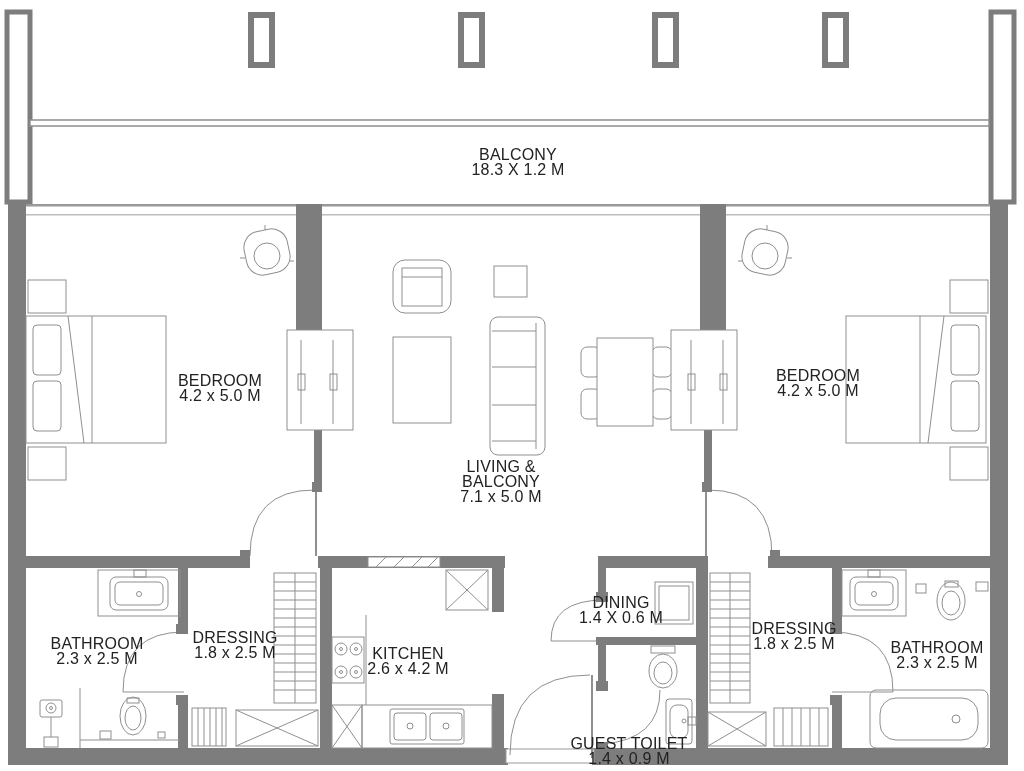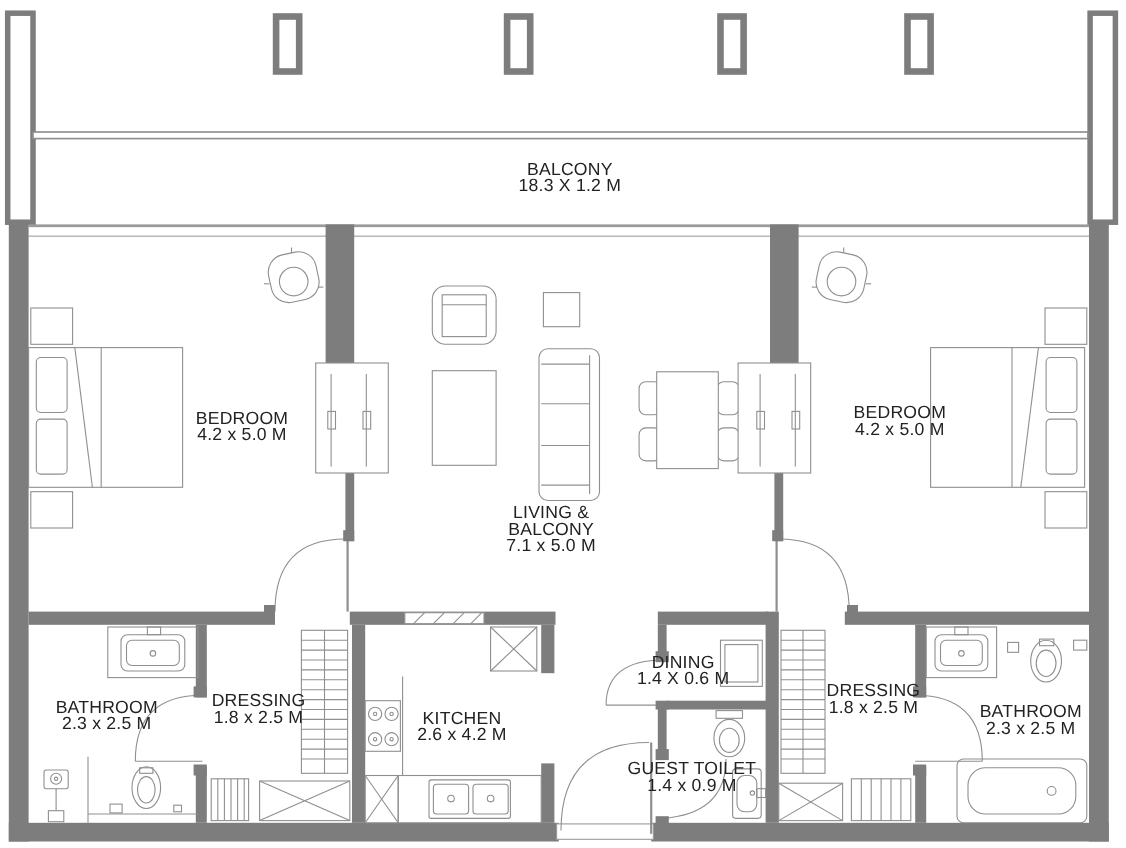--- a/index.html
+++ b/index.html
@@ -365,29 +365,29 @@
     <span>4.2 x 5.0 M</span>
   </div>
   <div class="lbl" style="left:97px;top:636px">
     <span>BATHROOM</span>
     <span>2.3 x 2.5 M</span>
   </div>
   <div class="lbl" style="left:235px;top:630px">
     <span>DRESSING</span>
     <span>1.8 x 2.5 M</span>
   </div>
-  <div class="lbl" style="left:420px;top:646px">
+  <div class="lbl" style="left:408px;top:646px">
     <span>KITCHEN</span>
     <span>2.6 x 4.2 M</span>
   </div>
   <div class="lbl" style="left:621px;top:595px">
     <span>DINING</span>
     <span>1.4 X 0.6 M</span>
   </div>
-  <div class="lbl" style="left:629px;top:692px">
+  <div class="lbl" style="left:629px;top:736px">
     <span>GUEST TOILET</span>
     <span>1.4 x 0.9 M</span>
   </div>
   <div class="lbl" style="left:794px;top:621px">
     <span>DRESSING</span>
     <span>1.8 x 2.5 M</span>
   </div>
   <div class="lbl" style="left:937px;top:640px">
     <span>BATHROOM</span>
     <span>2.3 x 2.5 M</span>

